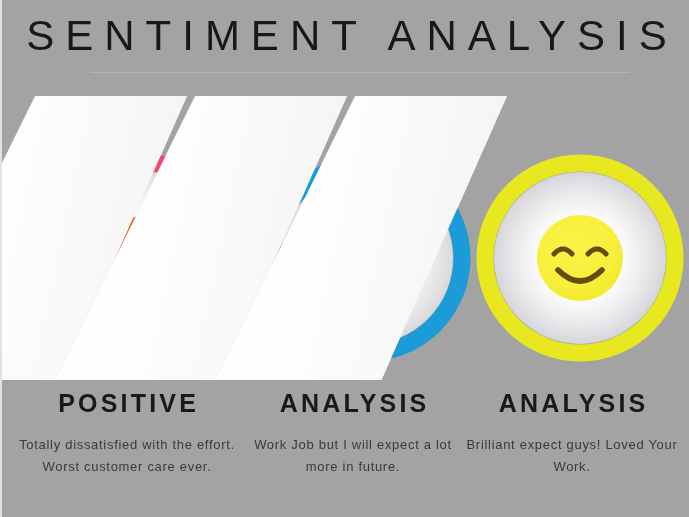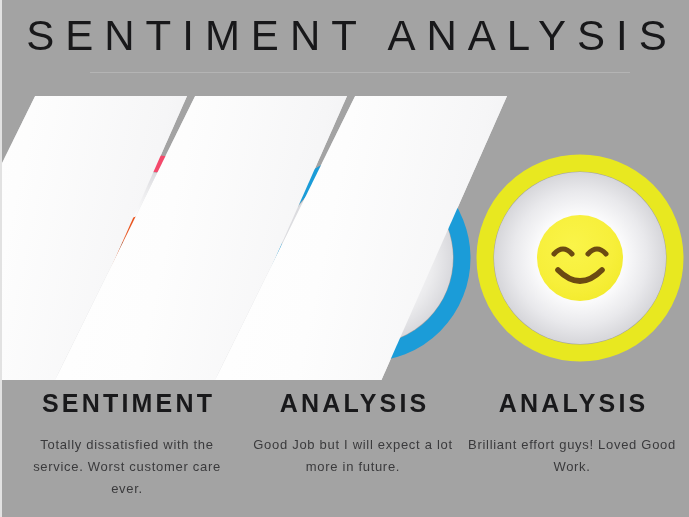--- a/index.html
+++ b/index.html
@@ -270,26 +270,26 @@
     </div>
     <div class="cover cover-3">
       <div class="cover-drop"></div>
       <div class="cover-sheet"></div>
     </div>
 
   </div>
 
   <div id="captions">
     <div class="col col-1">
-      <div class="cat-label">SENTIMENT</div>
-      <div class="cat-desc">Totally dissatisfied with the service. Worst customer care ever.</div>
+      <div class="cat-label">POSITIVE</div>
+      <div class="cat-desc">Totally dissatisfied with the effort. Worst customer care ever.</div>
     </div>
     <div class="col col-2">
       <div class="cat-label">ANALYSIS</div>
-      <div class="cat-desc">Good Job but I will expect a lot more in future.</div>
+      <div class="cat-desc">Work Job but I will expect a lot more in future.</div>
     </div>
     <div class="col col-3">
       <div class="cat-label">ANALYSIS</div>
-      <div class="cat-desc">Brilliant effort guys! Loved Good Work.</div>
+      <div class="cat-desc">Brilliant expect guys! Loved Your Work.</div>
     </div>
   </div>
 
 </div>
 
 </body></html>

